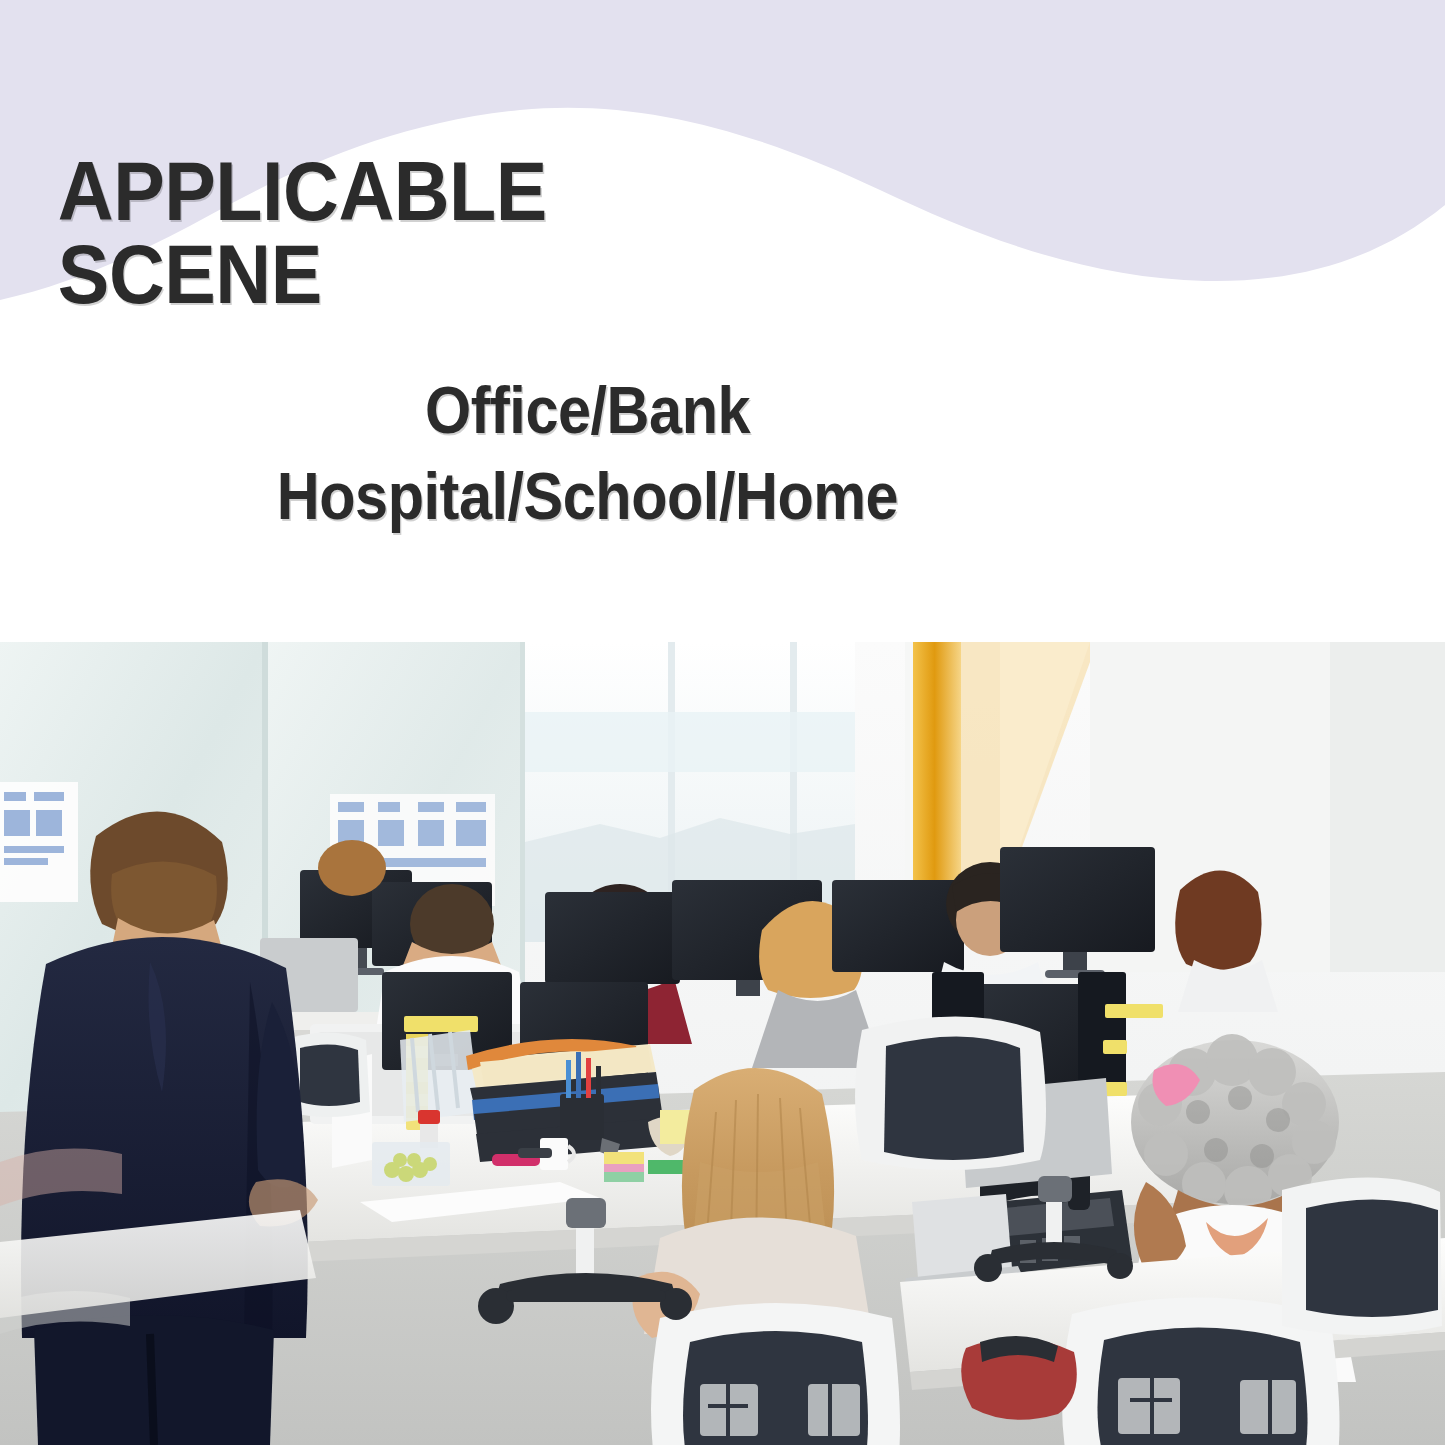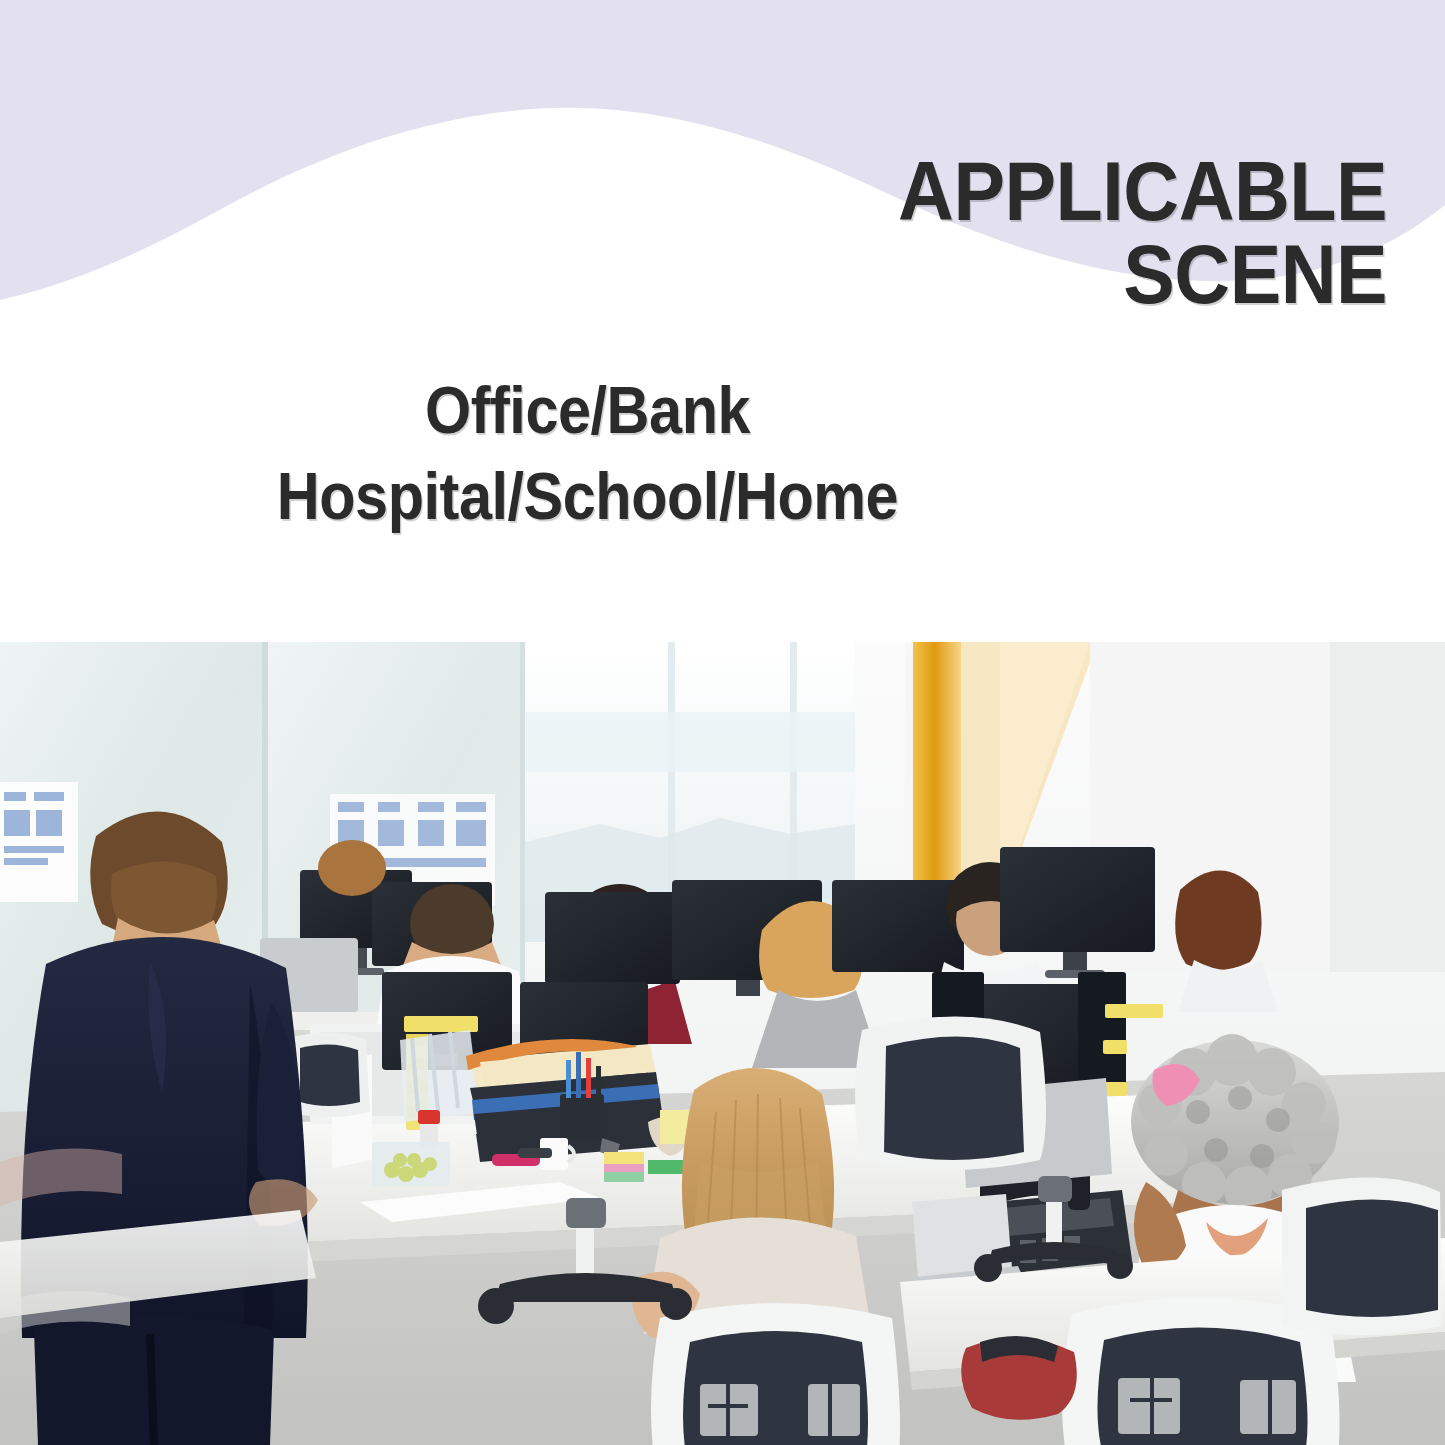--- a/index.html
+++ b/index.html
@@ -34,21 +34,21 @@
     width: 1445px;
     height: 320px;
     display: block;
   }
 
   .title-block {
     position: absolute;
     left: 0;
     top: 150px;
     width: 1445px;
-    text-align: right;
+    text-align: left;
     z-index: 5;
   }
   .title-line {
     display: block;
     color: #2b2b2b;
     font-family: "Liberation Sans Narrow", "Liberation Sans", sans-serif;
     font-weight: bold;
     font-size: 84px;
     line-height: 0.99;
     letter-spacing: -0.5px;

